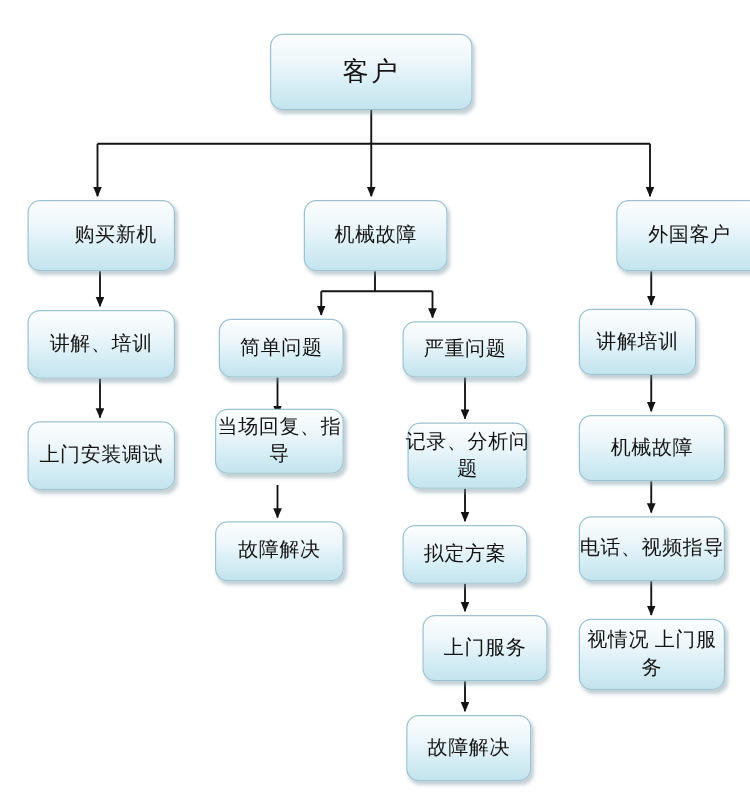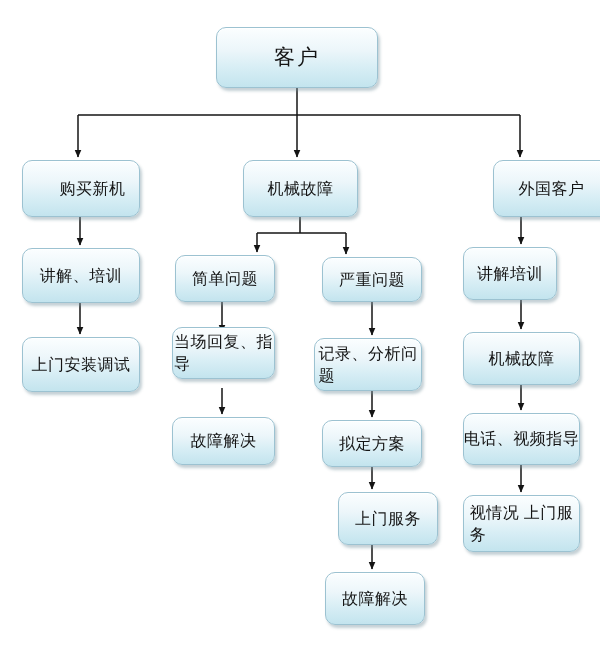--- a/index.html
+++ b/index.html
@@ -8,21 +8,21 @@
     font-family:"Liberation Serif","DejaVu Serif",serif;
   }
   .wires{position:absolute;left:0;top:0;width:600px;height:645px;}
   .wire{stroke:#141414;stroke-width:1.5;fill:none;}
   .node{
     position:absolute;display:flex;align-items:center;justify-content:center;
     border:1px solid #9cc2d1;border-radius:10px;
     background:linear-gradient(180deg,#fbfeff 0%,#ecf6fa 38%,#d8eef5 66%,#c3e4ee 100%);
     box-shadow:2px 3px 3px rgba(125,150,162,0.45), inset 0 1px 0 rgba(255,255,255,0.9);
     color:#141414;font-size:16px;line-height:1.35;letter-spacing:0.5px;
-    white-space:pre;text-align:left;box-sizing:border-box;
+    white-space:pre;text-align:center;box-sizing:border-box;
   }
   .node.big{font-size:21px;letter-spacing:2px;}
 </style>
 </head>
 <body>
 
 <div class="canvas">
 
   <svg class="wires" width="600" height="645" viewBox="0 0 600 645" xmlns="http://www.w3.org/2000/svg">
     <defs>
@@ -68,21 +68,21 @@
   <div class="node" style="left:22px;top:248px;width:118px;height:55px;">讲解、培训</div>
   <div class="node" style="left:22px;top:337px;width:118px;height:55px;">上门安装调试</div>
 
   <div class="node" style="left:175px;top:255px;width:100px;height:47px;">简单问题</div>
   <div class="node" style="left:322px;top:257px;width:100px;height:45px;">严重问题</div>
 
   <div class="node" style="left:172px;top:327px;width:103px;height:52px;">当场回复、指
 导</div>
   <div class="node" style="left:172px;top:417px;width:103px;height:48px;">故障解决</div>
 
-  <div class="node" style="left:314px;top:338px;width:108px;height:53px;">记录、分析问
+  <div class="node" style="left:326px;top:338px;width:96px;height:53px;">记录、分析问
 题</div>
   <div class="node" style="left:322px;top:420px;width:100px;height:47px;">拟定方案</div>
   <div class="node" style="left:338px;top:492px;width:100px;height:53px;">上门服务</div>
   <div class="node" style="left:325px;top:572px;width:100px;height:53px;">故障解决</div>
 
   <div class="node" style="left:463px;top:247px;width:94px;height:53px;">讲解培训</div>
   <div class="node" style="left:463px;top:332px;width:117px;height:53px;">机械故障</div>
   <div class="node" style="left:463px;top:413px;width:117px;height:52px;">电话、视频指导</div>
   <div class="node" style="left:463px;top:495px;width:117px;height:57px;">视情况 上门服
 务</div>

